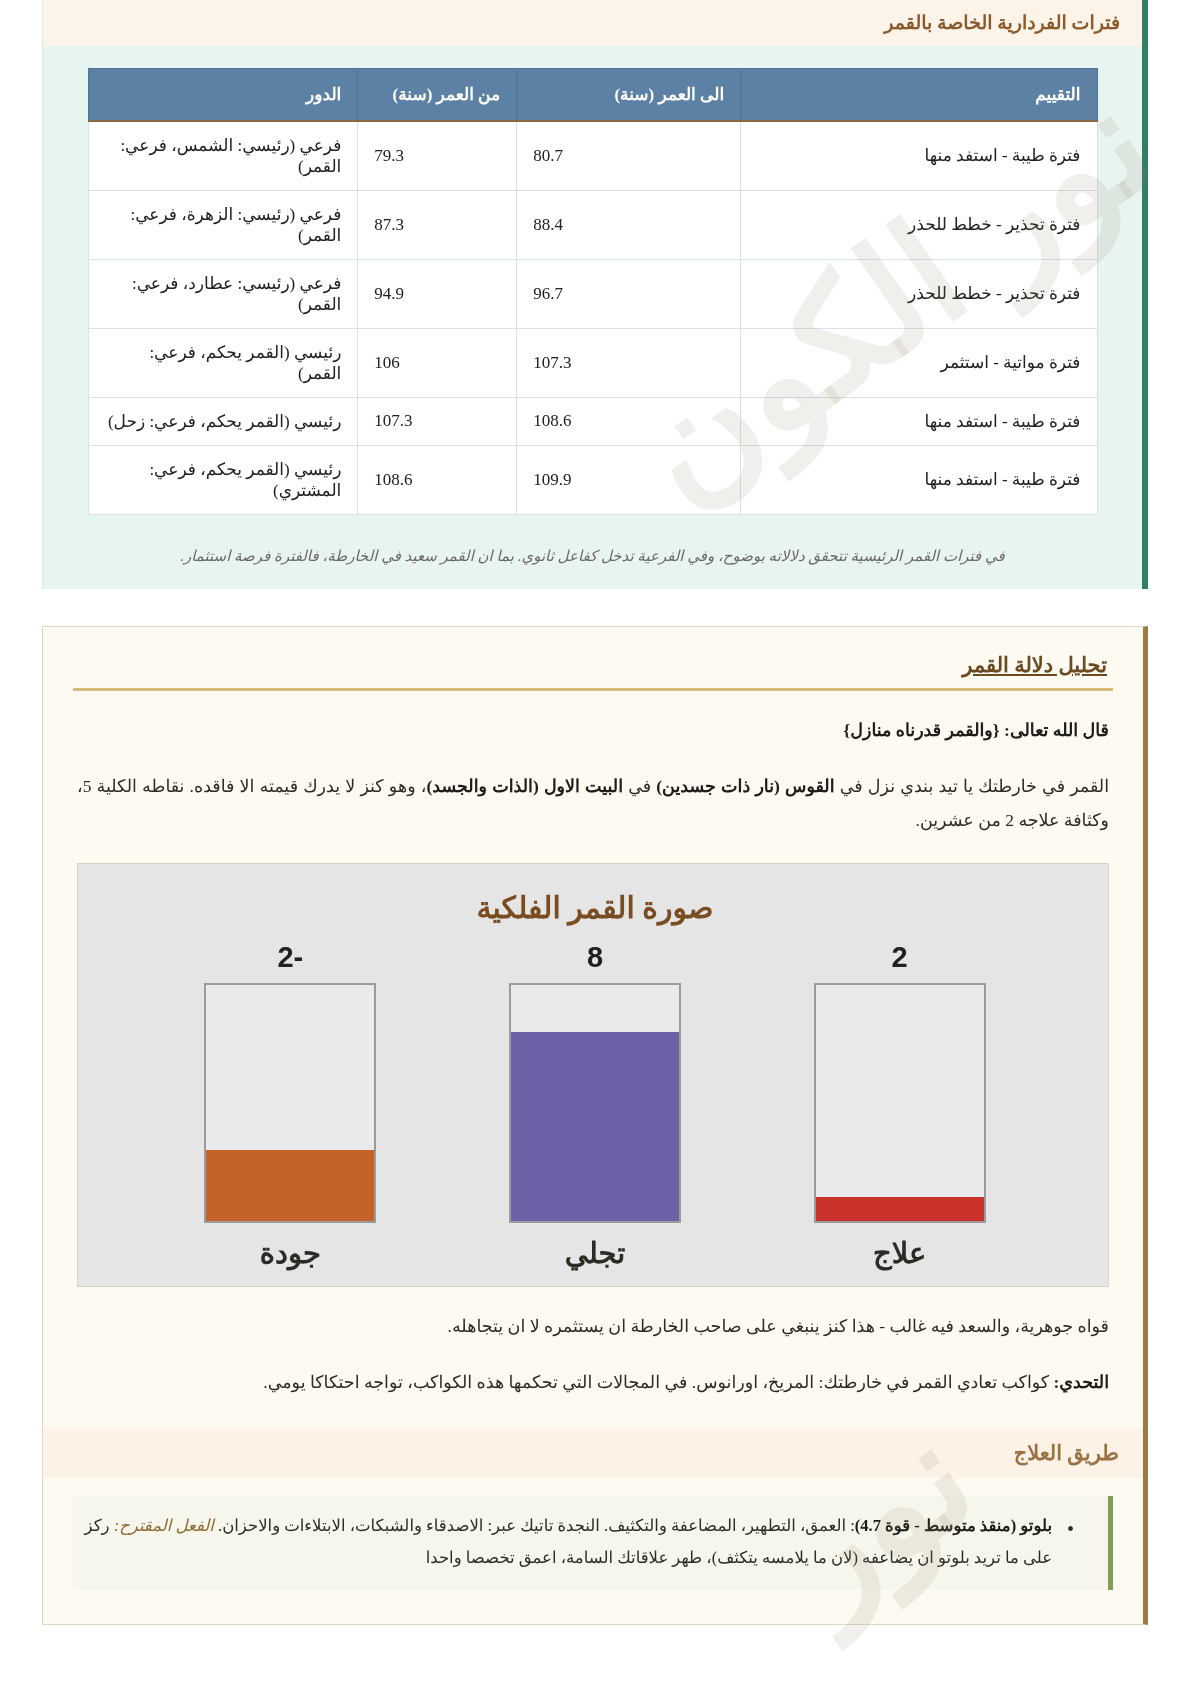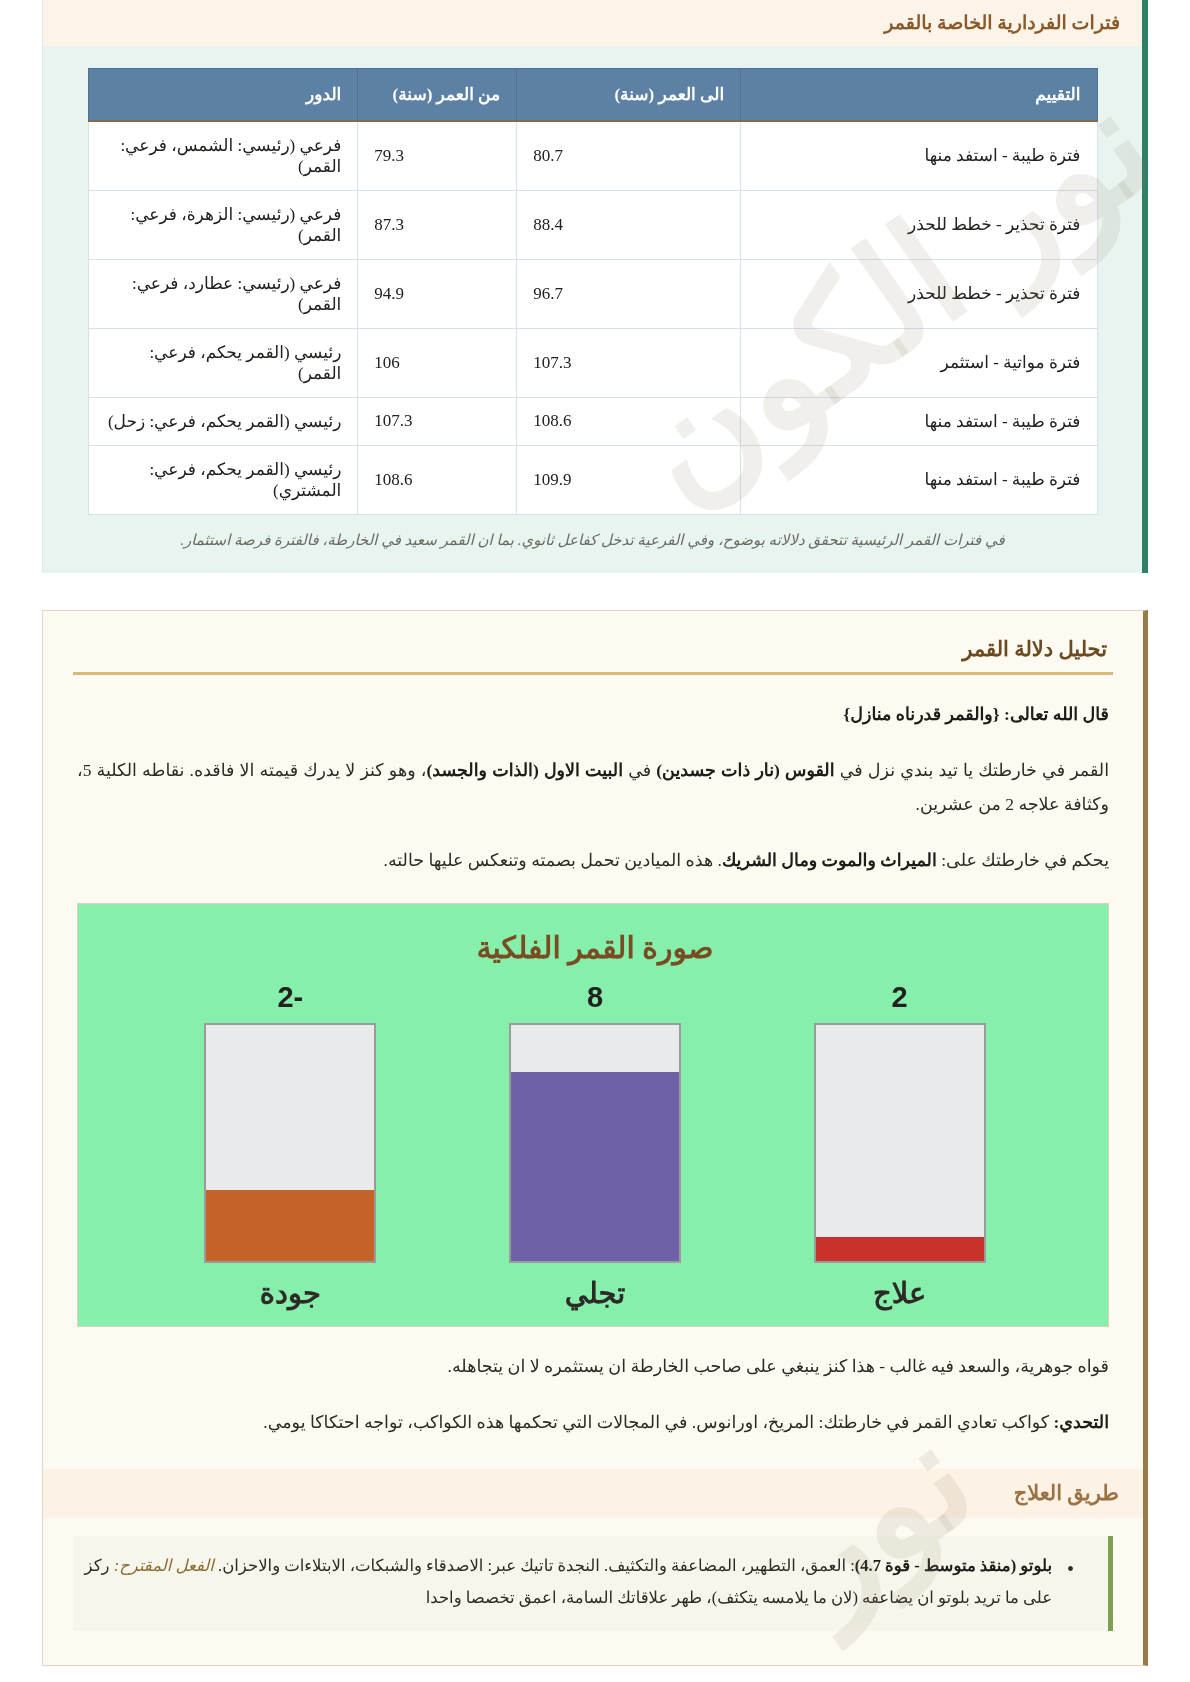--- a/index.html
+++ b/index.html
@@ -96,21 +96,21 @@
     text-align: right;
     height: 45px;
     vertical-align: middle;
     background: #ffffff;
     color: #23211e;
   }
   table.fard tbody td.num { text-align: left; direction: ltr; }
   table.fard tbody tr:first-child td { border-top: 2px solid #8a6a45; }
 
   .table-note {
-    margin: 16px 22px 0 22px;
+    margin: 32px 22px 0 22px;
     text-align: center;
     font-style: italic;
     font-size: 15px;
     color: #6d6a63;
   }
 
   
   .panel-main {
     position: relative;
     margin: 37px 0 0 0;
@@ -121,38 +121,39 @@
   }
 
   .section-title {
     text-align: right;
     font-size: 21px;
     font-weight: bold;
     color: #6b4a22;
     padding: 0 6px 10px 0;
     margin: 0 0 12px 0;
     border-bottom: 3px solid #d9b979;
+    text-decoration: underline;
   }
 
   p.body {
     text-align: right;
     font-size: 17.5px;
     line-height: 1.95;
     color: #2d2b26;
     margin: 22px 4px 0 4px;
   }
   p.body.justify { text-align: justify; }
   .b { font-weight: bold; color: #1f1d1a; }
   .quote { font-weight: bold; color: #1f1d1a; }
 
   
   .chart-box {
     margin: 26px 4px 4px 4px;
     border: 1px solid #ddd3bd;
-    background: #86efac;
+    background: #e5e5e5;
     padding: 26px 16px 16px 20px;
   }
   .chart-title {
     text-align: center;
     font-size: 30px;
     font-weight: bold;
     color: #7a4c21;
     margin: 0 0 16px 0;
   }
   .bars-row {
@@ -320,23 +321,20 @@
 
     <p class="body">
       <span class="quote">قال الله تعالى:</span>
       <span class="quote">{والقمر قدرناه منازل}</span>
     </p>
 
     <p class="body justify">
       <span>القمر في خارطتك يا تيد بندي نزل في </span><span class="b">القوس (نار ذات جسدين)</span><span> في </span><span class="b">البيت الاول (الذات والجسد)</span><span>، وهو كنز لا يدرك قيمته الا فاقده. نقاطه الكلية 5، وكثافة علاجه 2 من عشرين.</span>
     </p>
 
-    <p class="body">
-      <span>يحكم في خارطتك على: </span><span class="b">الميراث والموت ومال الشريك</span><span>. هذه الميادين تحمل بصمته وتنعكس عليها حالته.</span>
-    </p>
 
     <div class="chart-box">
       <div class="chart-title">صورة القمر الفلكية</div>
 
       <div class="bars-row">
 
         <div class="bar-col">
           <div class="bar-value">2-</div>
           <div class="bar-outer">
             <div class="bar-fill" id="fill0" style="height: 30%; background: rgb(196, 98, 42);"></div>

